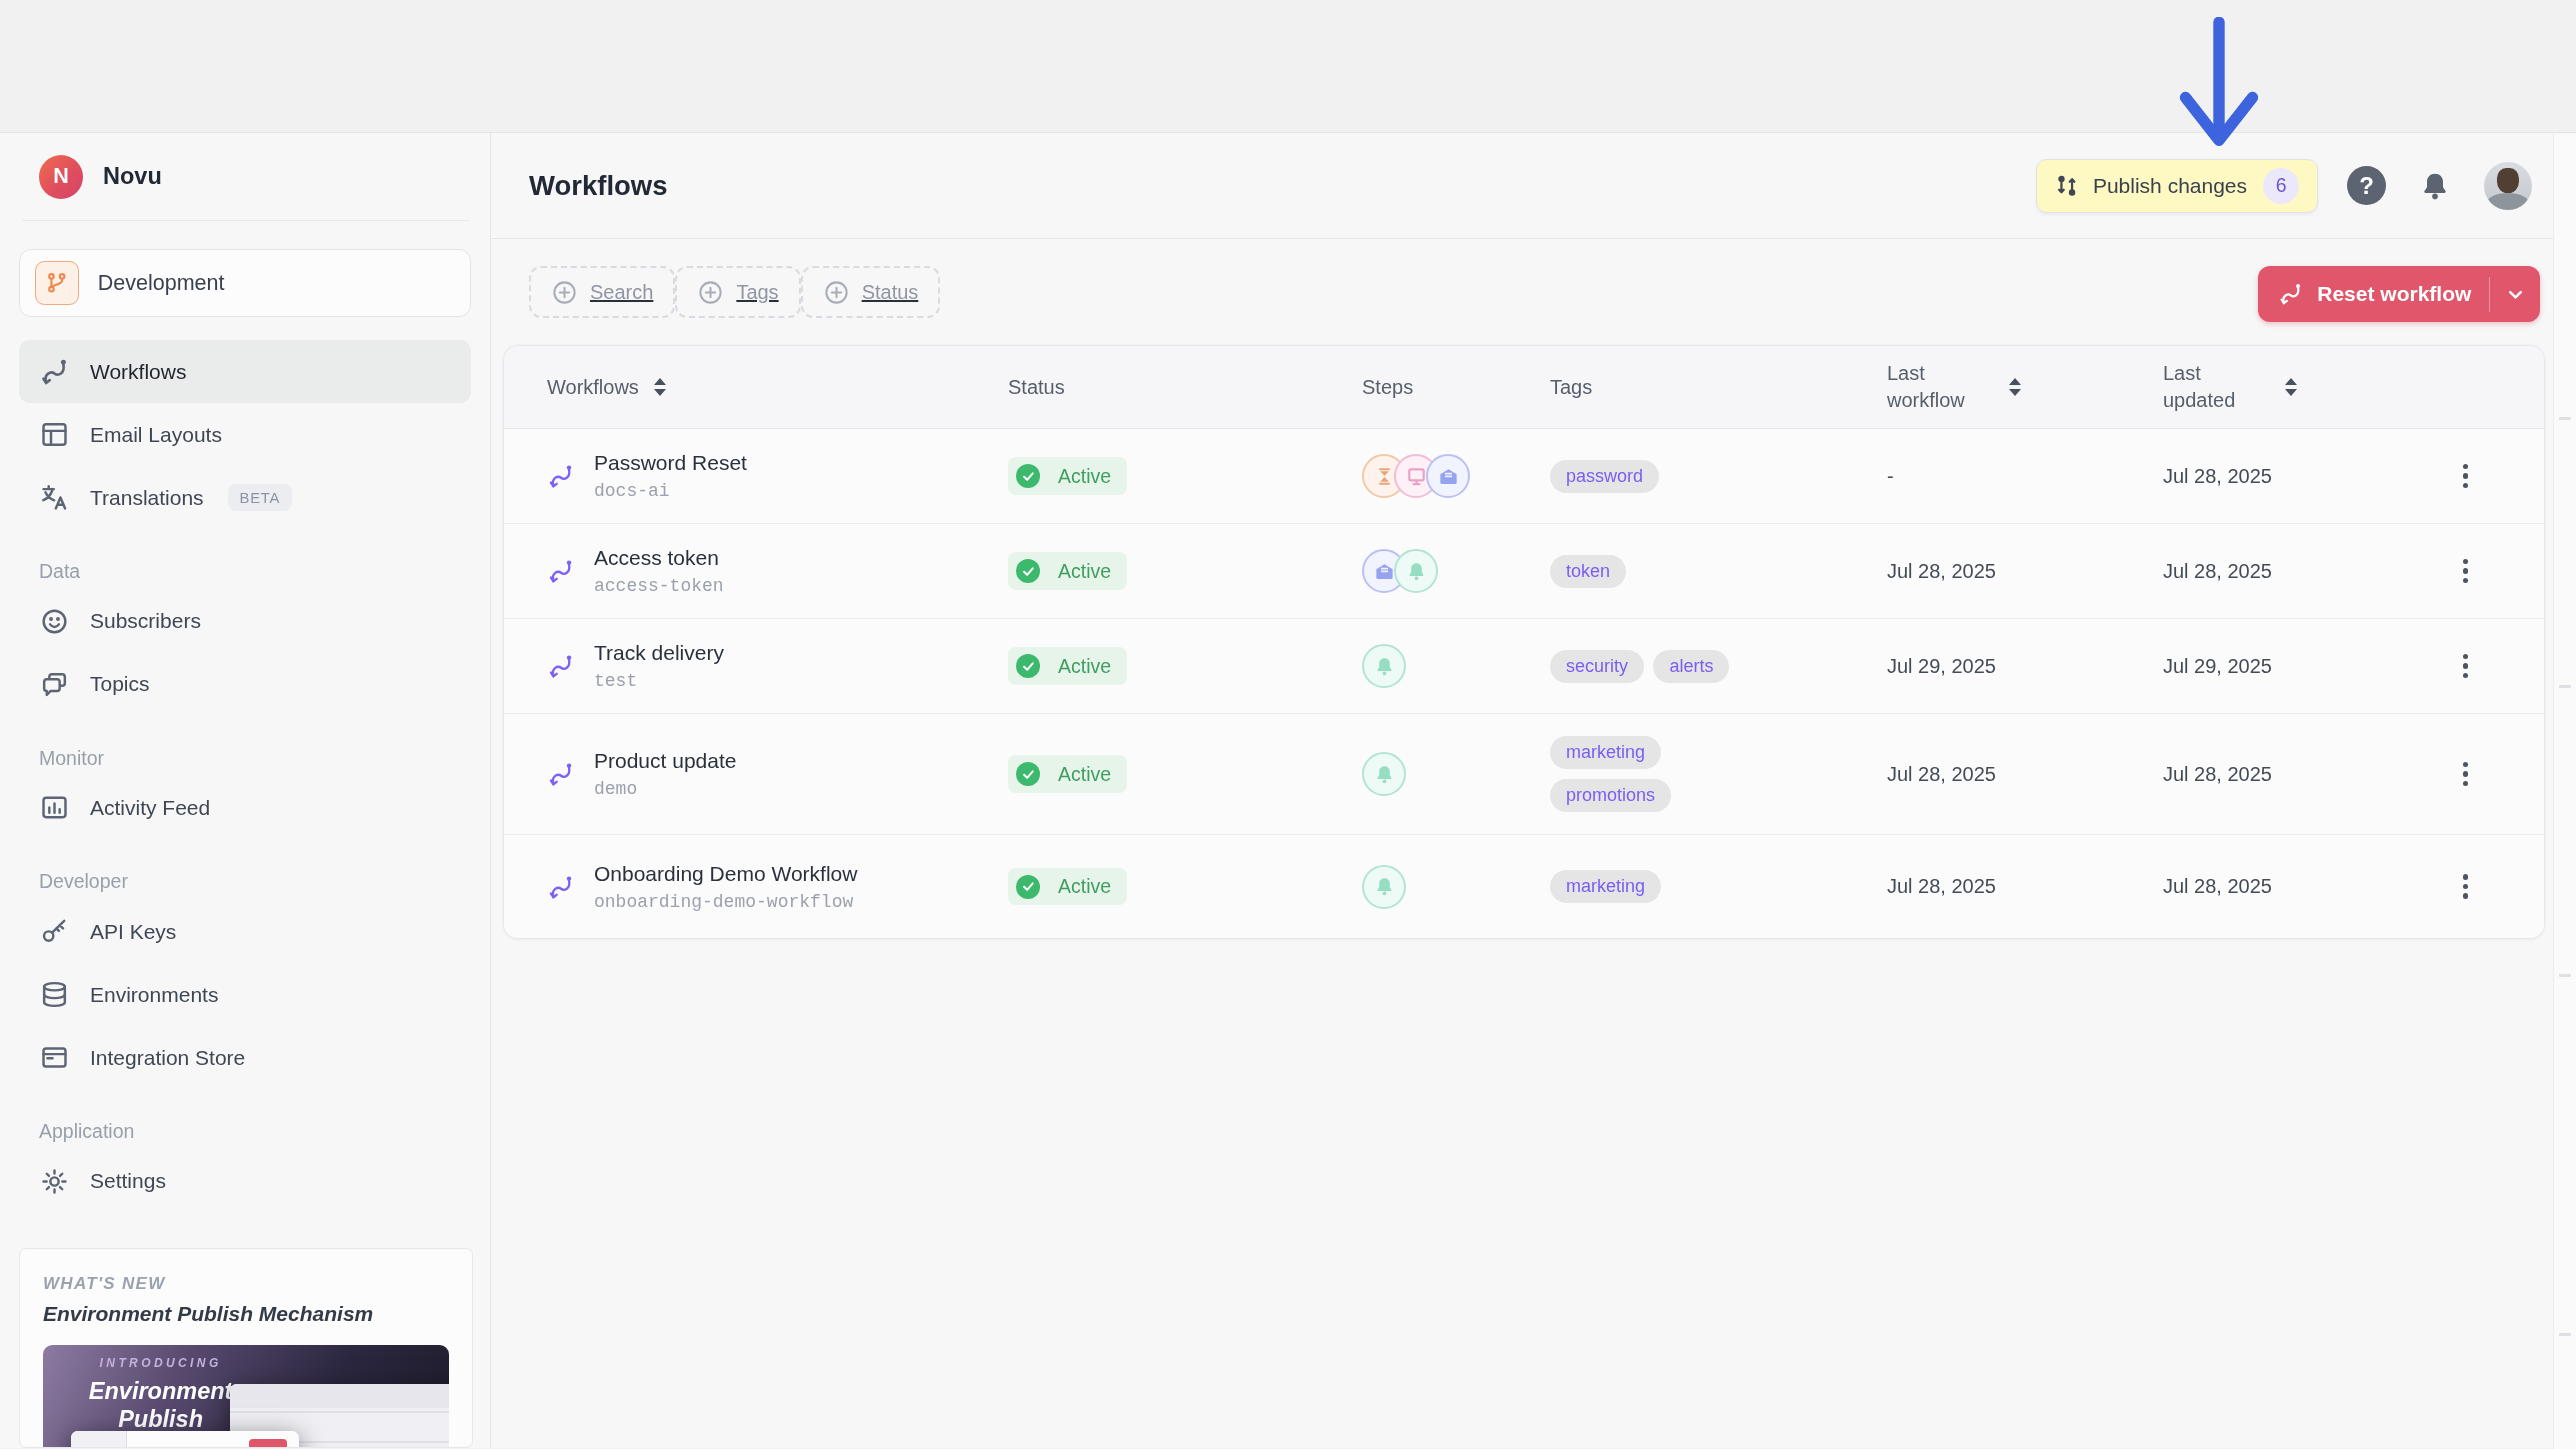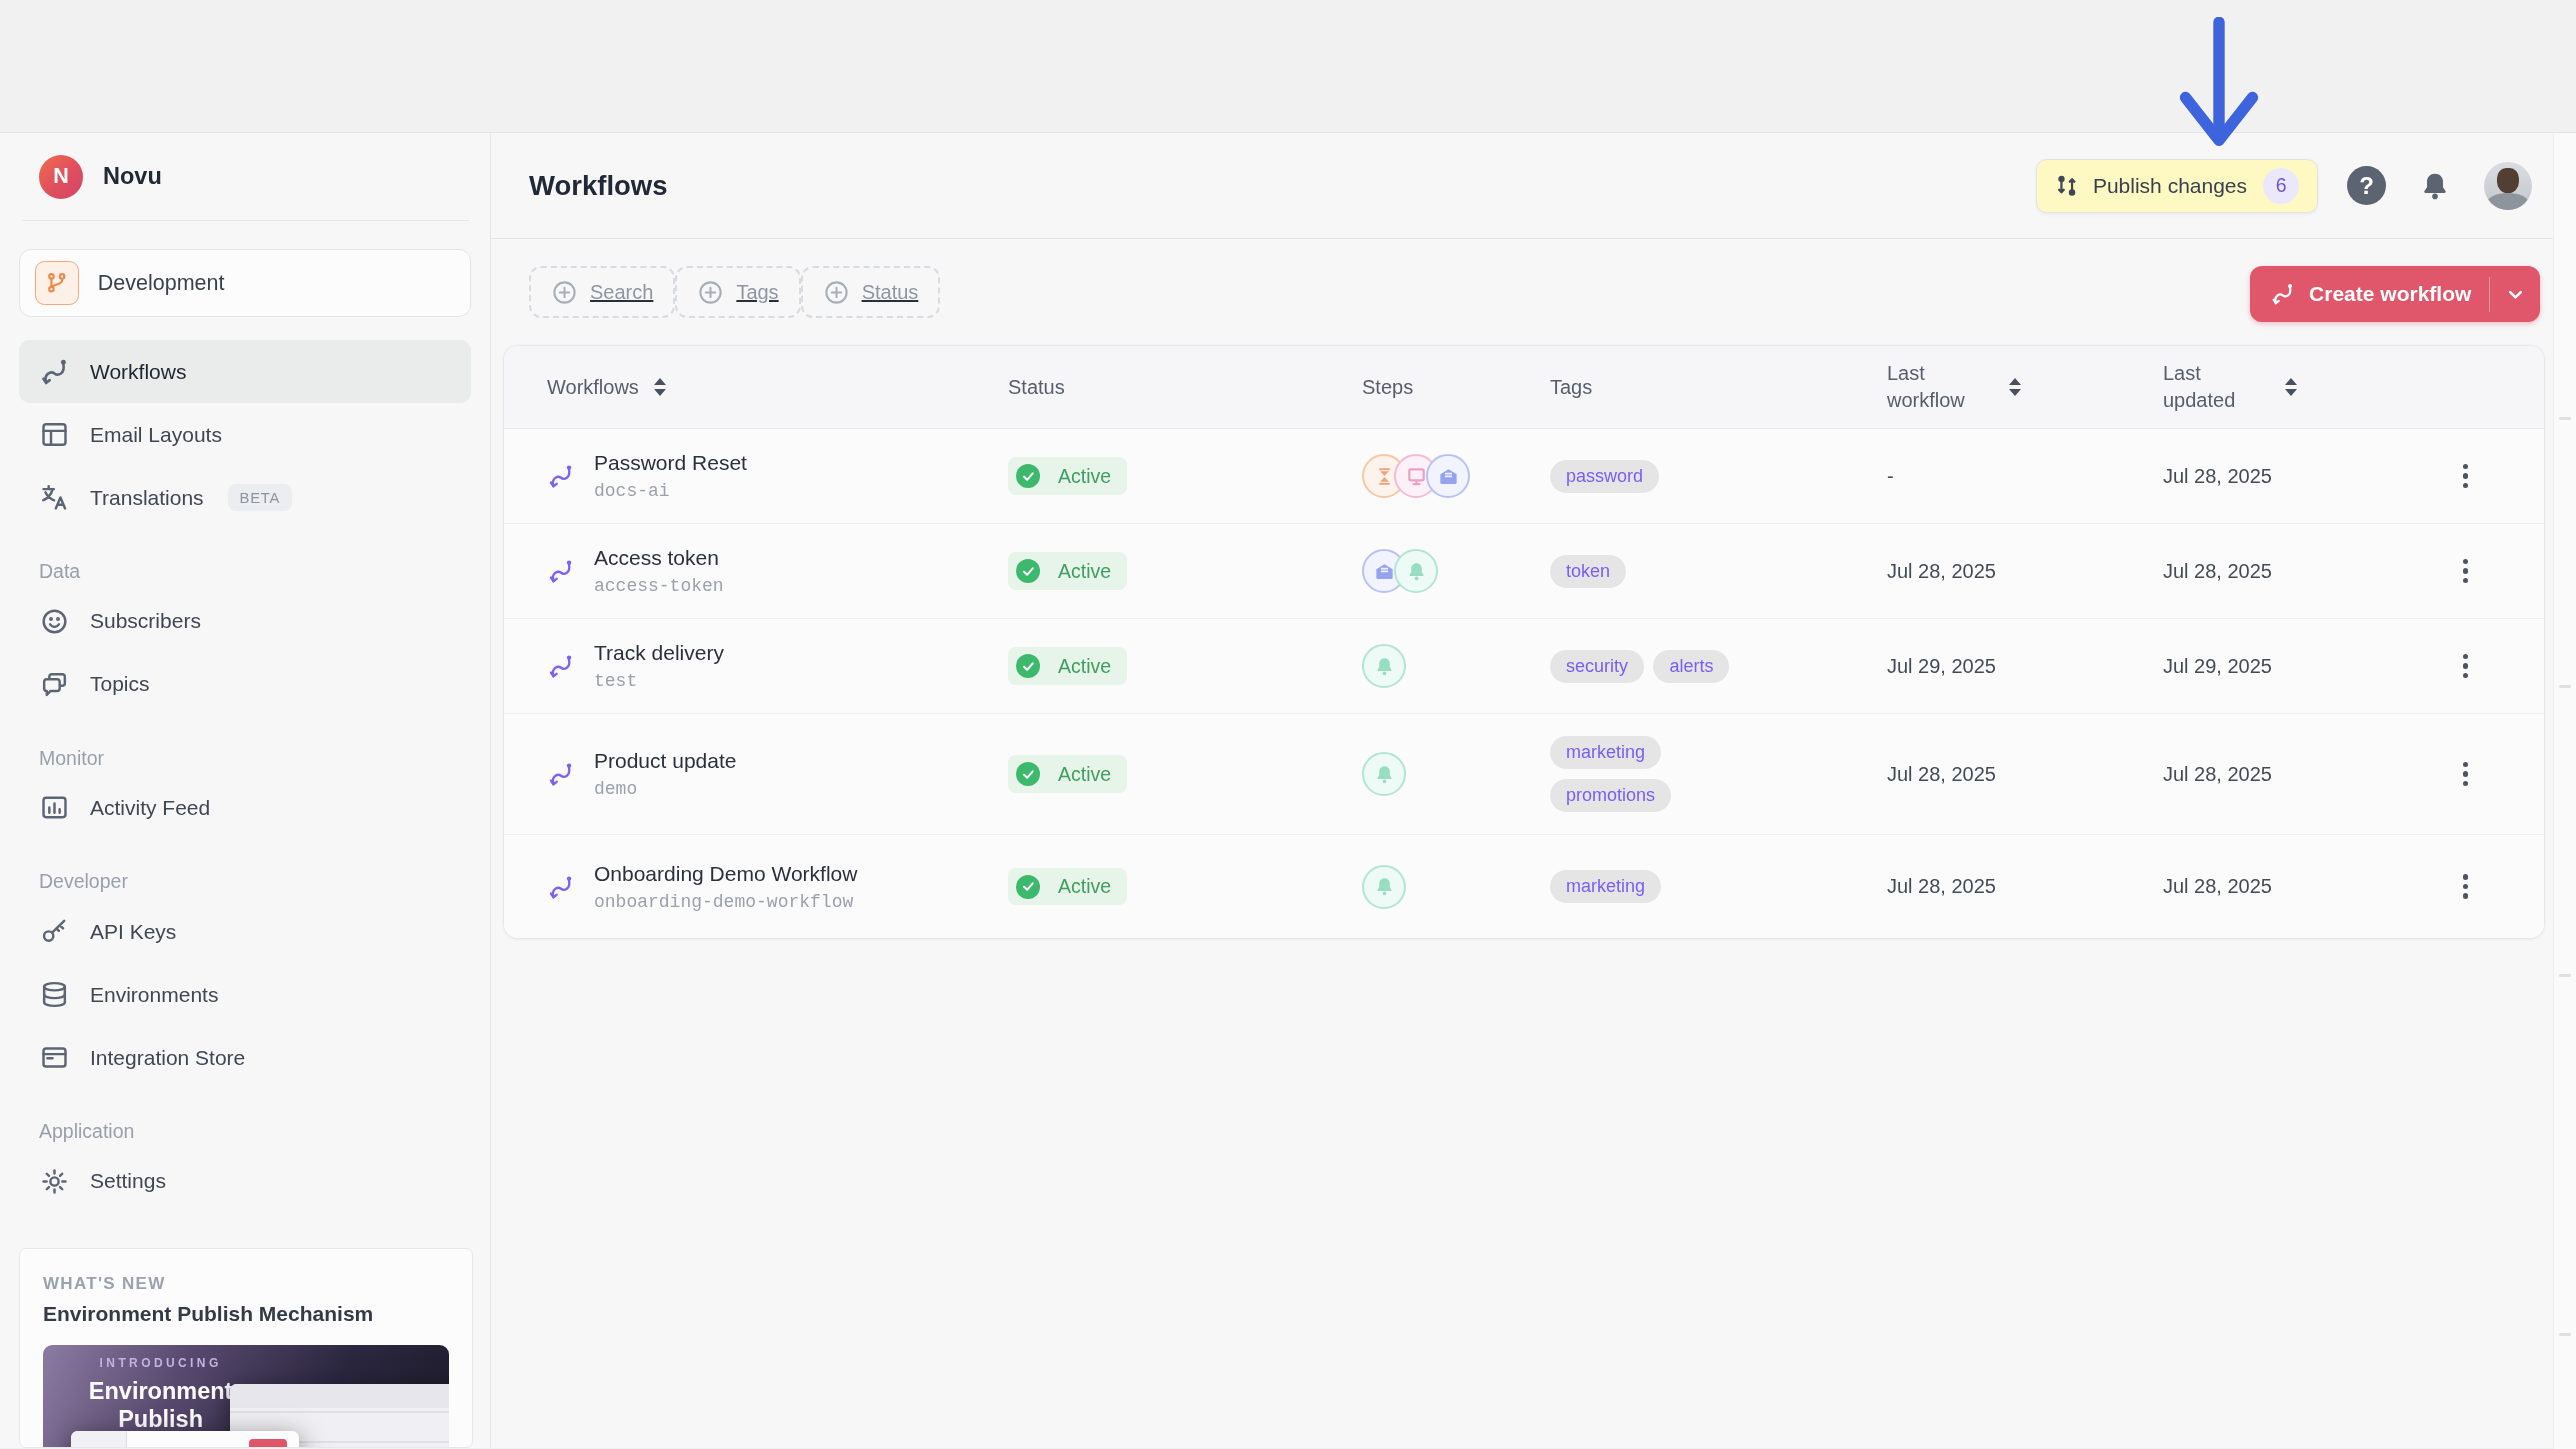--- a/index.html
+++ b/index.html
@@ -31,21 +31,21 @@
               color:#3f4754; font-size:21px; cursor:pointer; }
   .nav-item .nicon { width:31px; height:31px; color:#5d6574; flex:0 0 auto; display:flex; }
   .nav-item.active { background:#e9eceb; color:#1f2630; font-weight:500; }
   .beta-pill { margin-left:4px; background:#ecedf1; color:#8b93a1; font-size:14.8px; letter-spacing:0.7px;
                padding:5.4px 12px; border-radius:8px; font-weight:500; }
 
   .section-label { margin:31px 0 6.7px 39px; font-size:19.5px; color:#98a0ac; }
 
   
   .wn-card { margin:35px 17.4px 0 19px; flex:1; background:#fcfcfd; border:1.3px solid #e7e7ea; border-radius:7px;
-             padding:25.5px 23px 0; overflow:hidden; cursor:pointer; }
+             padding:25.5px 23px 0; overflow:hidden; cursor:pointer;font-style:italic; }
   .wn-label { font-size:17px; letter-spacing:1.3px; color:#9aa2ae; font-weight:600; }
   .wn-title { font-size:21px; color:#333b47; font-weight:600; margin-top:8px; }
   .wn-image { margin-top:19px; height:288px; border-radius:9.4px 9.4px 0 0; position:relative; overflow:hidden;
               background:linear-gradient(115deg,#8d7ba2 0%, #57496e 28%, #2b2740 58%, #17161f 100%); }
   .wn-kicker { position:absolute; top:10.7px; left:4%; width:50%; text-align:center; font-size:12px; letter-spacing:3.4px;
                color:#c3b2dd; font-weight:600; }
   .wn-promo-title { position:absolute; top:32px; left:4%; width:50%; text-align:center; font-size:23.5px; font-weight:700;
                     color:#ffffff; line-height:1.2; }
   .mock { position:absolute; border-radius:6.7px; box-shadow:0 6.7px 27px rgba(0,0,0,.5); }
   .mock.back { left:46%; top:39px; width:78%; height:282px; background:#f0eff3;
@@ -358,21 +358,21 @@
 
       <div class="create-btn">
         <div class="create-main">
           <span>
             <svg viewBox="0 0 24 24" width="25.5" height="25.5" fill="none" stroke="#fff" stroke-width="2.1" stroke-linecap="round">
               <path d="M5.5 20.5 C3.5 13.5 9.5 11.5 12 13.5 C14.5 15.5 20.5 14 18.8 6"></path>
               <circle cx="18.9" cy="4.8" r="1.9" fill="#fff" stroke="none"></circle>
               <path d="M3.4 17.6 L5.5 20.8 L8.3 18.7"></path>
             </svg>
           </span>
-          <span>Create workflow</span>
+          <span>Reset workflow</span>
         </div>
         <div class="create-divider"></div>
         <div class="create-caret">
           <span>
             <svg viewBox="0 0 24 24" width="23" height="23" fill="none" stroke="#fff" stroke-width="2.6" stroke-linecap="round" stroke-linejoin="round">
                 <path d="M6.5 9.5 12 15l5.5-5.5"></path>
               </svg>
           </span>
         </div>
       </div>

